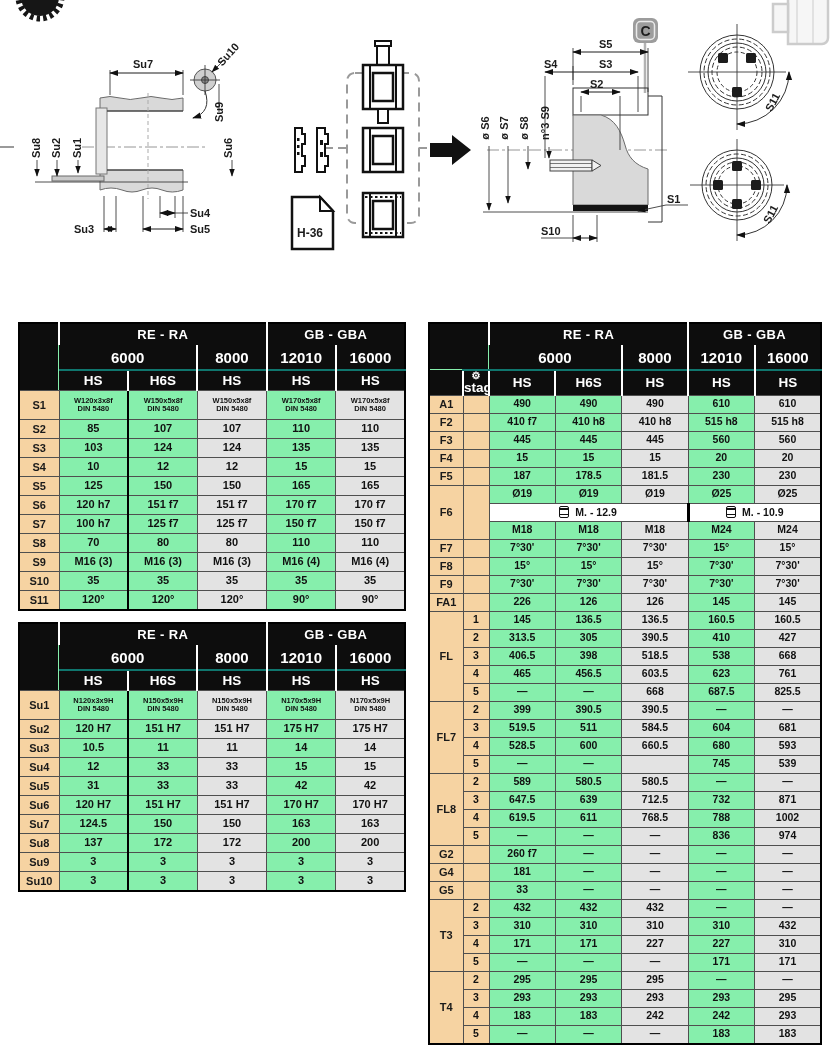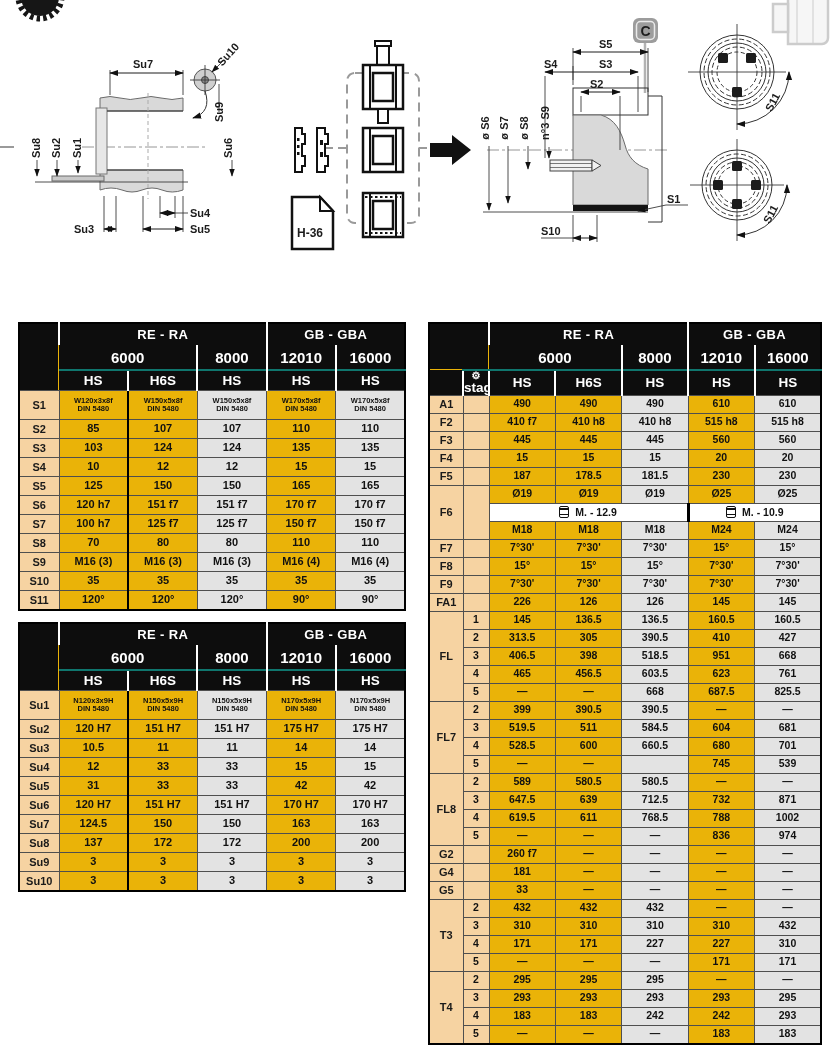--- a/index.html
+++ b/index.html
@@ -7,21 +7,21 @@
         font-family:"Liberation Sans",sans-serif;overflow:hidden;}
   .diagrams{position:absolute;left:0;top:0;}
   svg text{font-family:"Liberation Sans",sans-serif;font-weight:bold;fill:#1c1c1c;}
   .lbl{font-size:11px;}
   .dimline{stroke:#1c1c1c;stroke-width:1;}
   .ext{stroke:#3a3a3a;stroke-width:0.9;}
   .thin{stroke:#333;stroke-width:1;fill:none;}
   .cl{stroke:#8a8a8a;stroke-width:0.9;stroke-dasharray:12 3 3 3;}
   .part{fill:#d9d9d9;stroke:#6b6b6b;stroke-width:1;}
 
-  table.spec{border-collapse:collapse;table-layout:fixed;position:absolute;background:#eab308;
+  table.spec{border-collapse:collapse;table-layout:fixed;position:absolute;background:#86efac;
              border:2px solid #000;padding-left:14px;}
   .spec th,.spec td{border:1px solid #4f4f4f;font-weight:bold;text-align:center;
                     vertical-align:middle;padding:0;overflow:hidden;}
   .spec thead th{background:#0d0d0d;color:#fff;border:0;border-left:2px solid #fff;}
   .spec thead th:first-child{border-left:0;}
   .spec tr.grp th{font-size:13px;height:21px;letter-spacing:.4px;}
   .spec tr.sz th{font-size:15px;height:24px;}
   .spec tr.hsrow th{font-size:13.5px;height:19px;border-top:2px solid #0f766e;}
   .spec tr.hsrow th.corner{border-top:0;}
   .spec th.corner{background:#0d0d0d;}
@@ -636,21 +636,21 @@
           <td class="c1">305</td>
           <td class="c2">390.5</td>
           <td class="c3">410</td>
           <td class="c4">427</td>
         </tr>
         <tr>
           <td class="stage">3</td>
           <td class="c0">406.5</td>
           <td class="c1">398</td>
           <td class="c2">518.5</td>
-          <td class="c3">951</td>
+          <td class="c3">538</td>
           <td class="c4">668</td>
         </tr>
         <tr>
           <td class="stage">4</td>
           <td class="c0">465</td>
           <td class="c1">456.5</td>
           <td class="c2">603.5</td>
           <td class="c3">623</td>
           <td class="c4">761</td>
         </tr>
@@ -678,21 +678,21 @@
           <td class="c2">584.5</td>
           <td class="c3">604</td>
           <td class="c4">681</td>
         </tr>
         <tr>
           <td class="stage">4</td>
           <td class="c0">528.5</td>
           <td class="c1">600</td>
           <td class="c2">660.5</td>
           <td class="c3">680</td>
-          <td class="c4">701</td>
+          <td class="c4">593</td>
         </tr>
         <tr>
           <td class="stage">5</td>
           <td class="c0">—</td>
           <td class="c1">—</td>
           <td class="c2"></td>
           <td class="c3">745</td>
           <td class="c4">539</td>
         </tr>
         <tr>

